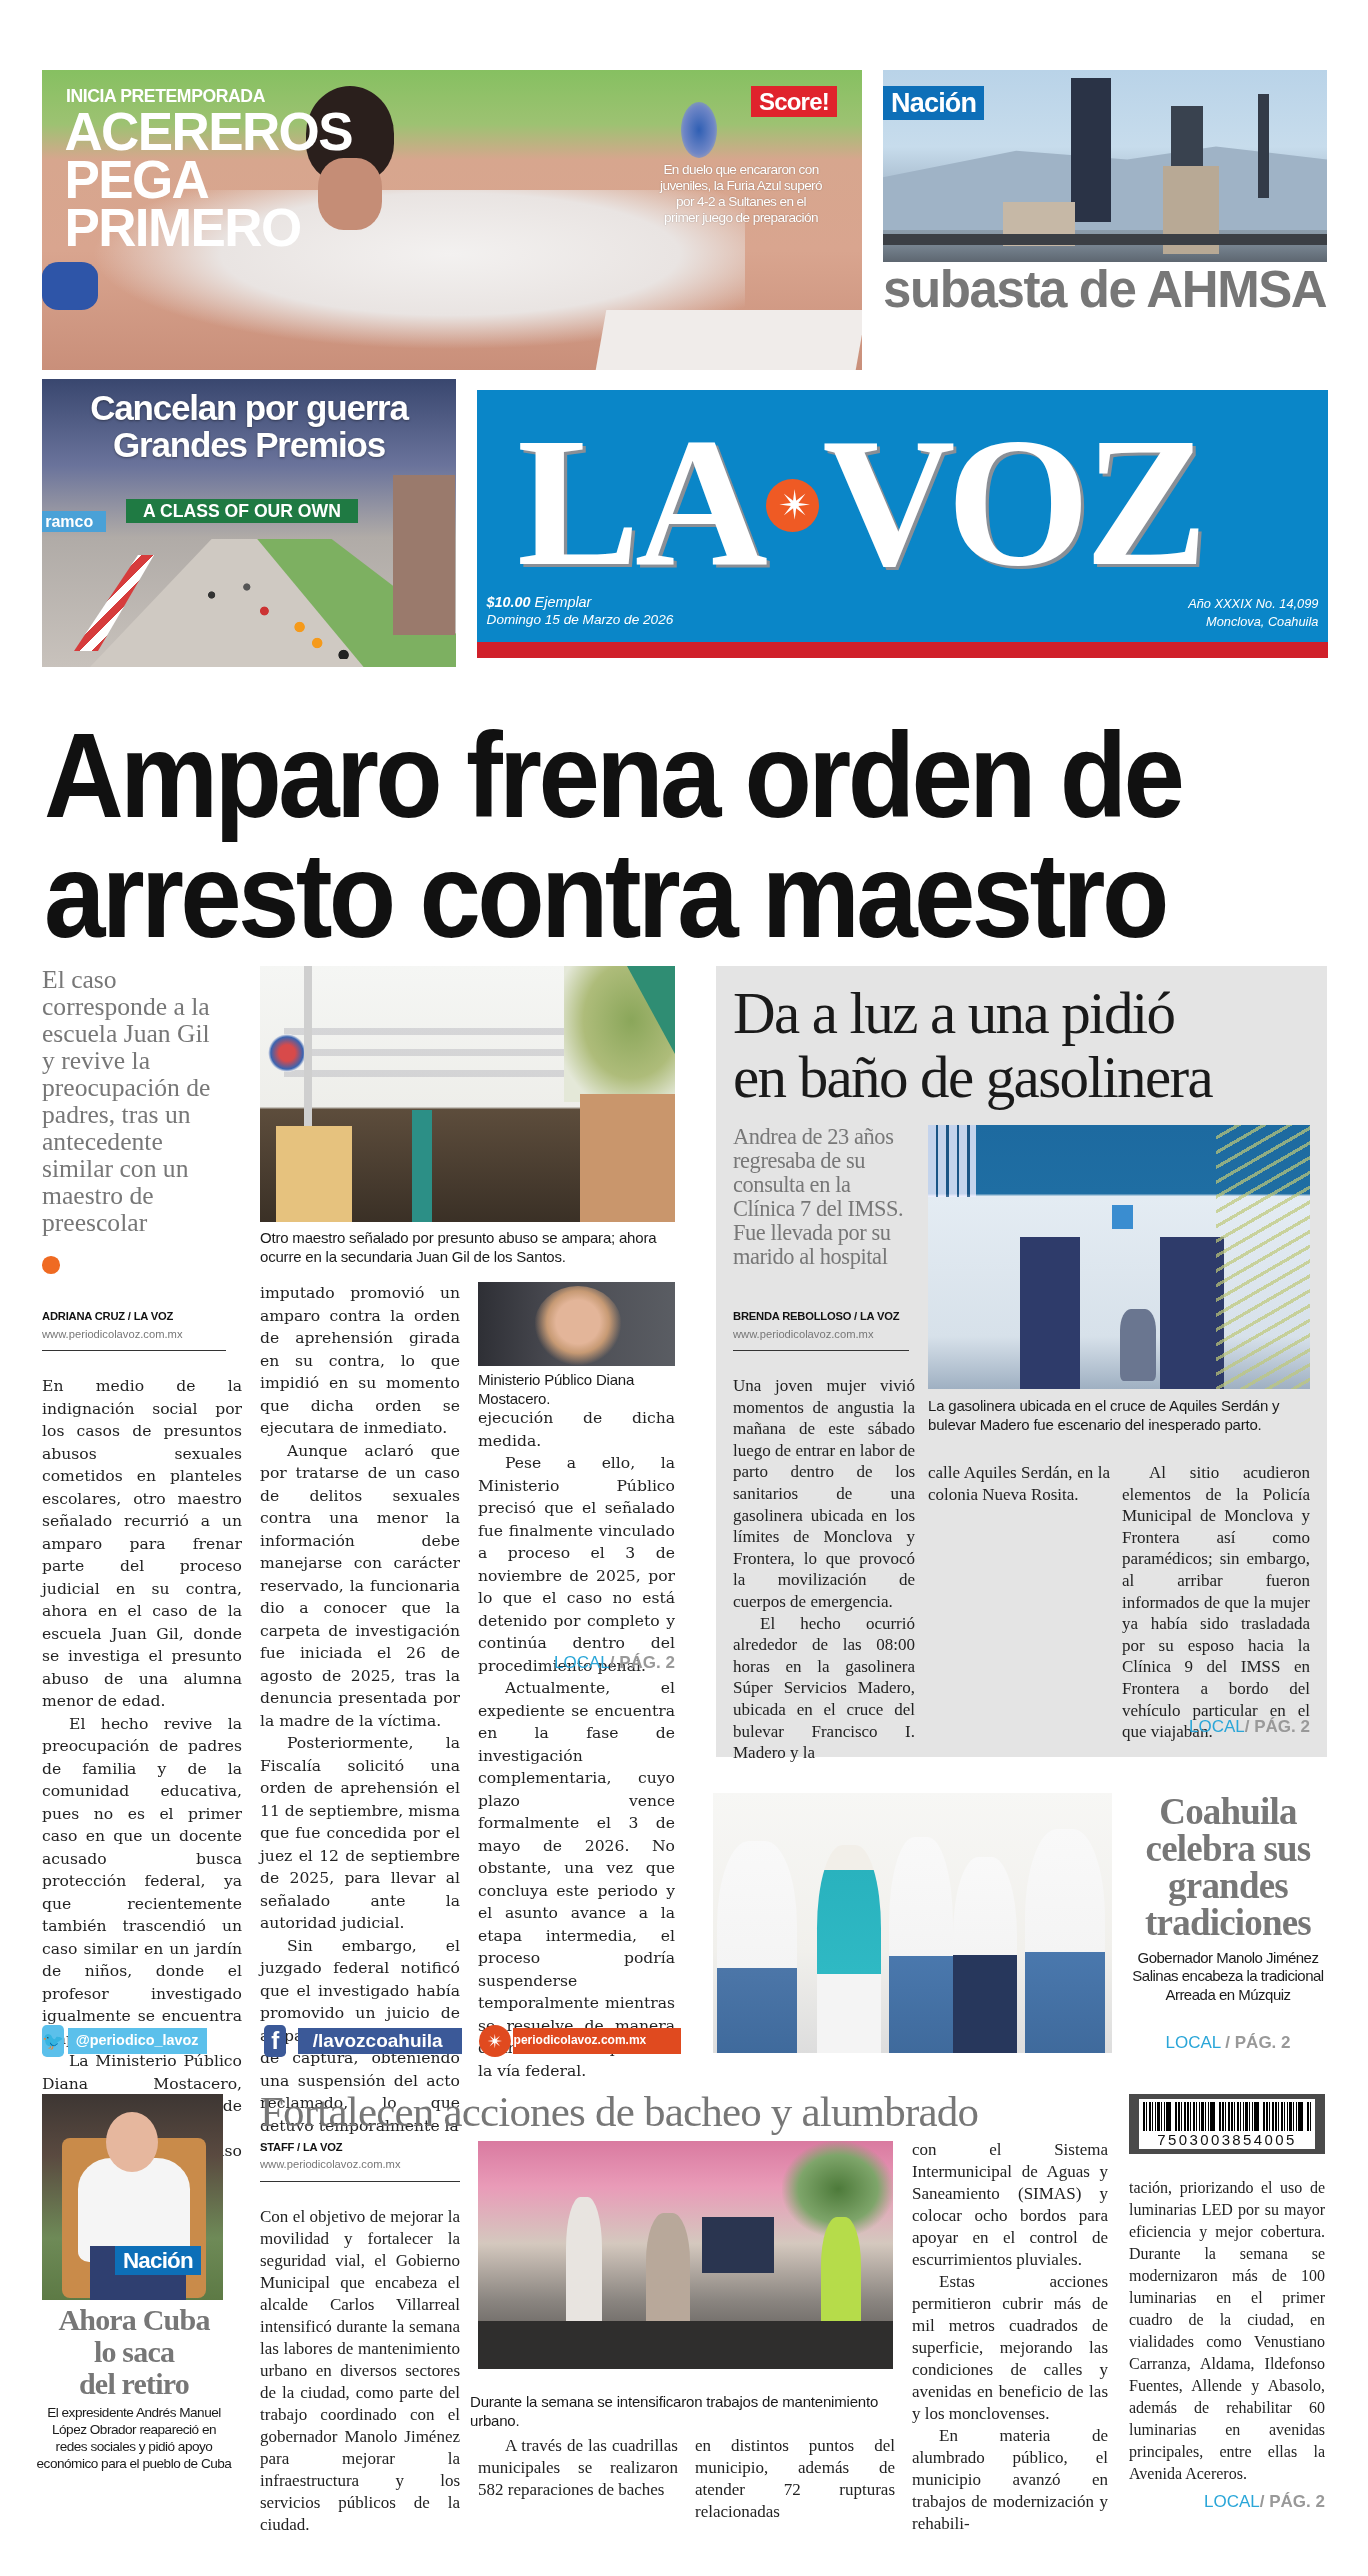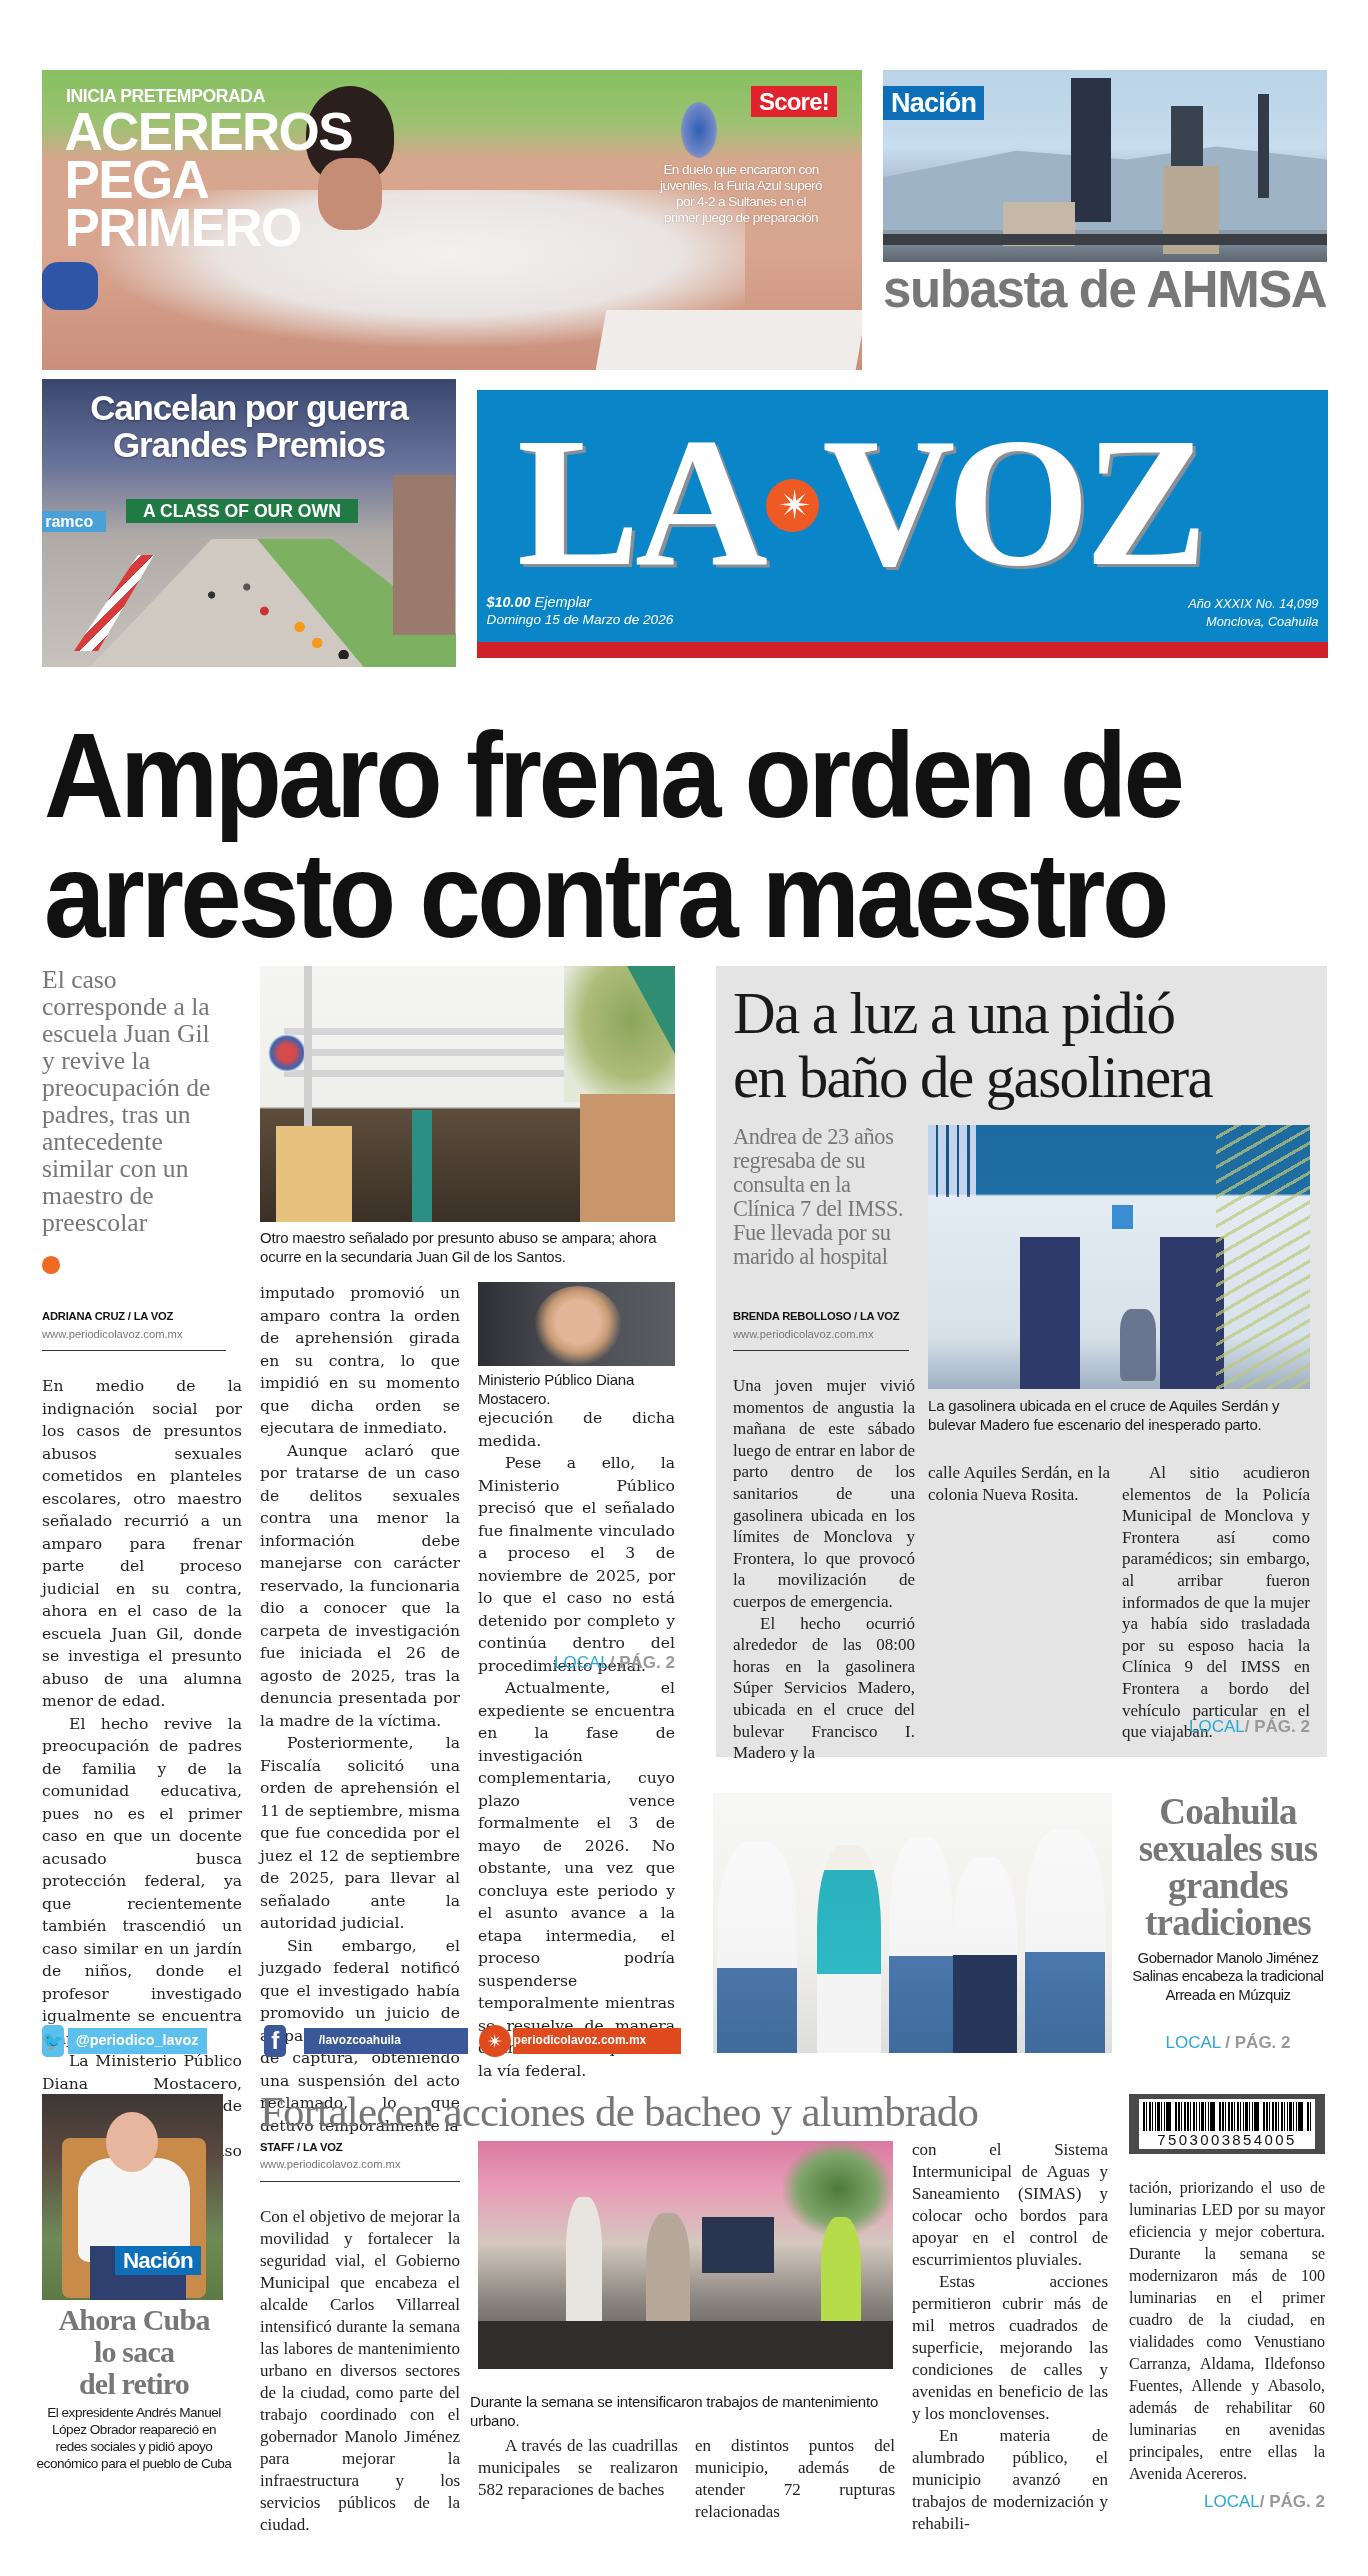--- a/index.html
+++ b/index.html
@@ -166,36 +166,36 @@
 
 <div class="photo" style="left:713px;top:1793px;width:399px;height:260px;background:linear-gradient(180deg,#f7f7f5 0%,#f1f0ec 60%,#ddd 100%);">
   <div style="position:absolute;left:4px;top:48px;width:80px;height:212px;background:linear-gradient(180deg,#f9f9f9 0%,#f4f4f4 60%,#4c76a8 60%,#3f6a9c 100%);border-radius:40% 40% 0 0;"></div>
   <div style="position:absolute;left:104px;top:52px;width:64px;height:208px;background:linear-gradient(180deg,#f2efe9 0%,#f2efe9 12%,#29b2be 12%,#2fb9c4 62%,#f4f4f4 62%);border-radius:40% 40% 0 0;"></div>
   <div style="position:absolute;left:176px;top:44px;width:64px;height:216px;background:linear-gradient(180deg,#f9f9f9 0%,#f4f4f4 55%,#4a78ad 55%,#3f6a9c 100%);border-radius:40% 40% 0 0;"></div>
   <div style="position:absolute;left:240px;top:64px;width:64px;height:196px;background:linear-gradient(180deg,#f9f9f9 0%,#f4f4f4 50%,#27375c 50%);border-radius:40% 40% 0 0;"></div>
   <div style="position:absolute;left:312px;top:36px;width:80px;height:224px;background:linear-gradient(180deg,#f9f9f9 0%,#f4f4f4 55%,#4a78ad 55%,#3f6a9c 100%);border-radius:40% 40% 0 0;"></div>
 </div>
 <div class="serif" style="position:absolute;left:1122px;top:1793px;width:212px;text-align:center;color:#777;font-weight:bold;font-size:37px;line-height:37px;letter-spacing:-0.8px;">
   <div>Coahuila</div>
-  <div>sexuales sus</div>
+  <div>celebra sus</div>
   <div>grandes</div>
   <div>tradiciones</div>
 </div>
 <div class="sans" style="position:absolute;left:1122px;top:1949px;width:212px;text-align:center;font-size:15px;line-height:18.4px;letter-spacing:-0.5px;">Gobernador Manolo Jiménez Salinas encabeza la tradicional Arreada en Múzquiz</div>
 <div class="pageref" style="position:absolute;left:1122px;top:2033px;width:212px;text-align:center;">
   <span class="sec">LOCAL</span> <span class="pg">/ PÁG. 2</span>
 </div>
 
 <div style="position:absolute;left:42px;top:2025px;height:32px;display:flex;align-items:center;">
   <span style="display:inline-block;width:22.4px;height:32px;border-radius:4.8px;background:#5bc0eb;color:#fff;font-family:'DejaVu Sans',sans-serif;font-size:17.6px;line-height:32px;text-align:center;">🐦</span>
   <span class="sans" style="display:inline-block;margin-left:3.2px;width:139px;height:25.6px;line-height:25.6px;background:#5bc0eb;color:#fff;font-weight:bold;font-size:14.4px;text-align:center;">@periodico_lavoz</span>
 </div>
 <div style="position:absolute;left:264px;top:2025px;height:32px;display:flex;align-items:center;">
   <span style="display:inline-block;width:22.4px;height:32px;border-radius:4.8px;background:#3b5998;color:#fff;font-family:'Liberation Sans',sans-serif;font-weight:bold;font-size:24px;line-height:32px;text-align:center;">f</span>
-  <span class="sans" style="display:inline-block;margin-left:18px;width:164px;height:25.6px;line-height:25.6px;background:#3b5998;color:#fff;font-weight:bold;font-size:12px;padding-left:14.4px;">/lavozcoahuila</span>
+  <span class="sans" style="display:inline-block;margin-left:12px;width:164px;height:25.6px;line-height:25.6px;background:#3b5998;color:#fff;font-weight:bold;font-size:19px;padding-left:14.4px;">/lavozcoahuila</span>
 </div>
 <div style="position:absolute;left:479px;top:2025px;height:32px;display:flex;align-items:center;">
   <span style="display:inline-block;width:32px;height:32px;border-radius:50%;background:#e04a1f;color:#fff;font-family:'DejaVu Sans',sans-serif;font-size:19px;line-height:32px;text-align:center;">✴</span>
   <span class="sans" style="display:inline-block;margin-left:1.6px;width:168px;height:25.6px;line-height:25.6px;background:#e04a1f;color:#fff;font-weight:bold;font-size:12px;padding-left:1px;">periodicolavoz.com.mx</span>
 </div>
 
 <div class="photo" style="left:42px;top:2094px;width:181px;height:206px;background:linear-gradient(180deg,#3d3633 0%,#5a4a40 30%,#6e8a57 70%,#5d7a45 100%);">
   <div style="position:absolute;left:20px;top:44px;width:144px;height:160px;background:#c98b4a;border-radius:8px;"></div>
   <div style="position:absolute;left:36px;top:64px;width:112px;height:104px;background:#f5f5f5;border-radius:30% 30% 10% 10%;"></div>
   <div style="position:absolute;left:64px;top:17.6px;width:52px;height:60px;border-radius:50%;background:#e6b79e;"></div>

